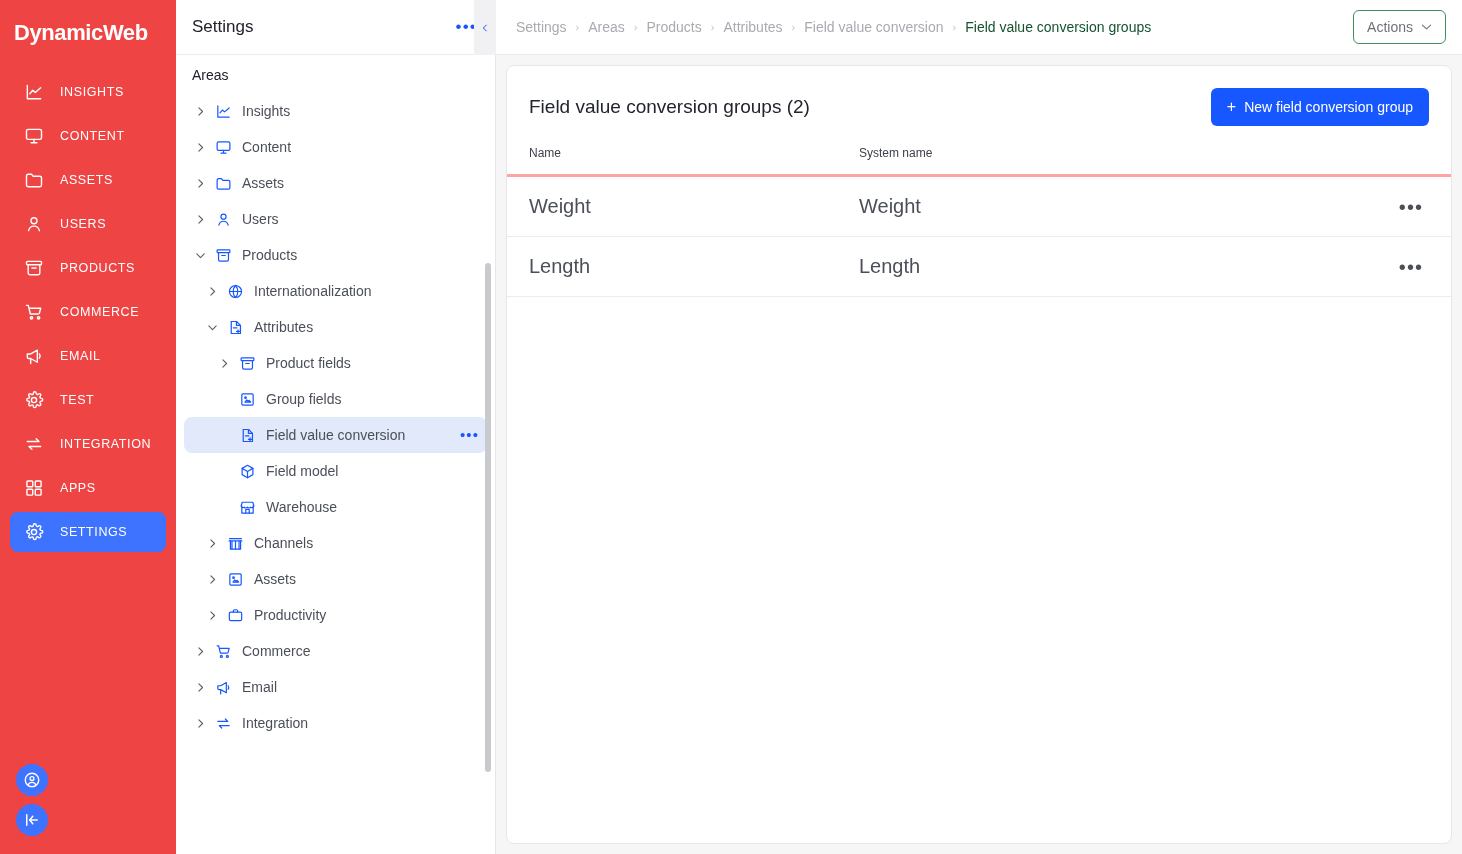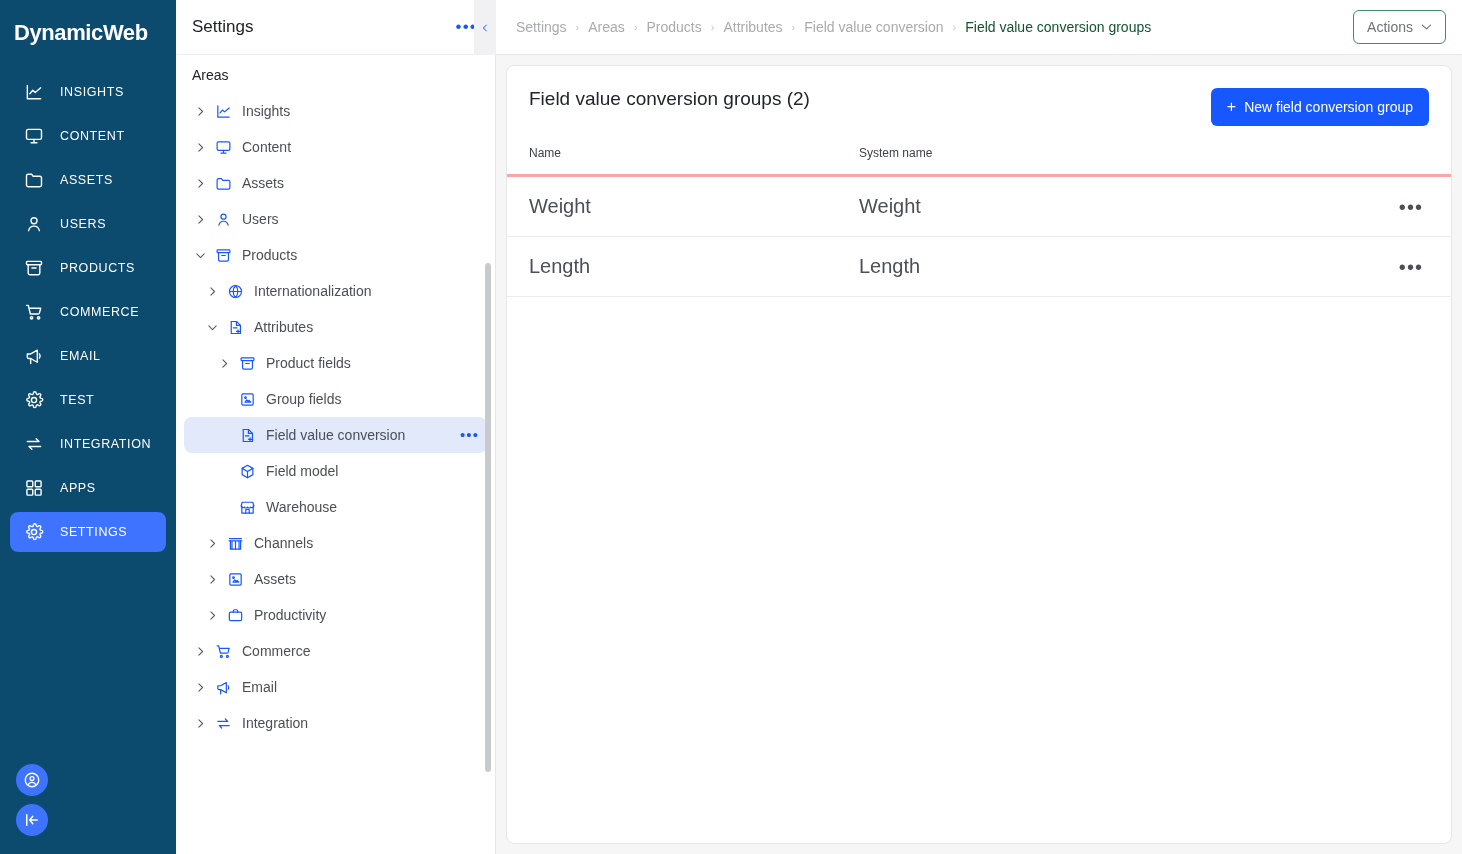--- a/index.html
+++ b/index.html
@@ -8,21 +8,21 @@
     width: 1462px; height: 854px;
     font-family: "Liberation Sans", sans-serif;
     background: #ffffff;
     overflow: hidden;
   }
   .app { display: flex; width: 1462px; height: 854px; }
 
   
   .rail {
     width: 176px; flex: 0 0 176px; height: 854px;
-    background: #0c4a6e;
+    background: #ef4444;
     position: relative;
     display: flex; flex-direction: column;
   }
   .brand {
     color: #fff; font-size: 22px; font-weight: 700;
     letter-spacing: -0.4px;
     padding: 20px 0 0 14px; height: 64px;
     user-select: none;
   }
   .rail-items { margin-top: 4px; }
@@ -134,21 +134,21 @@
     background: #fff; color: #6f7279; font-size: 14px;
     padding: 8px 13px; display: flex; align-items: center; gap: 8px;
     cursor: pointer; white-space: nowrap; margin-left: 8px;
   }
   .main-body { flex: 1; padding: 10px 10px 10px 10px; min-height: 0; }
   .card {
     background: #fff; border: 1px solid #e7e7ea; border-radius: 8px;
     height: 100%; display: flex; flex-direction: column; overflow: hidden;
   }
   .card-head {
-    display: flex; align-items: flex-start; padding: 22px 22px 14px 22px;
+    display: flex; align-items: center; padding: 22px 22px 14px 22px;
   }
   .card-title { font-size: 19px; color: #22252c; flex: 1; }
   .primary-btn {
     background: #1757ff; color: #fff; border: none; border-radius: 6px;
     font-size: 14px; font-family: inherit; padding: 11px 16px;
     display: flex; align-items: center; gap: 8px; cursor: pointer;
     white-space: nowrap;
   }
   .primary-btn .plus { font-size: 16px; line-height: 14px; }
   .tbl { width: 100%; border-collapse: collapse; table-layout: fixed; }

